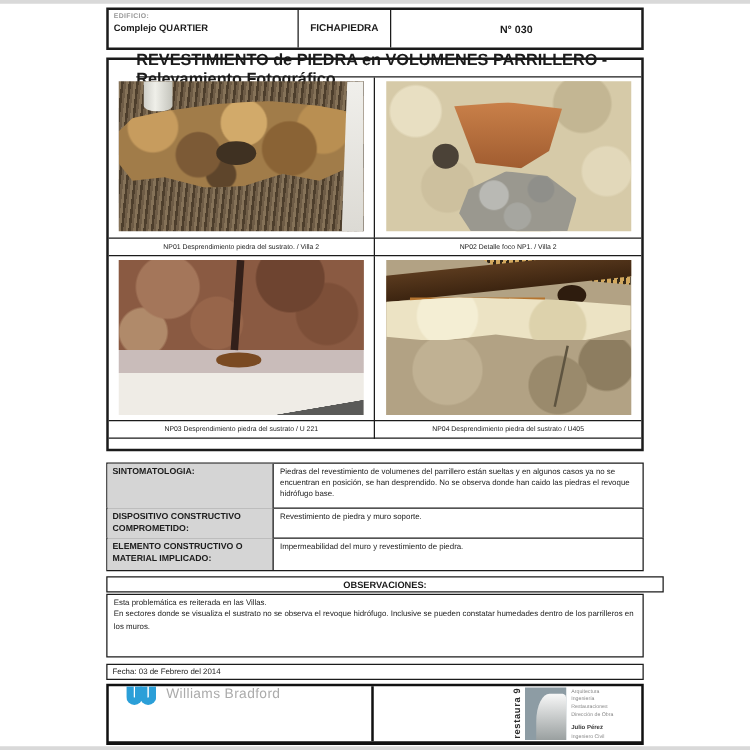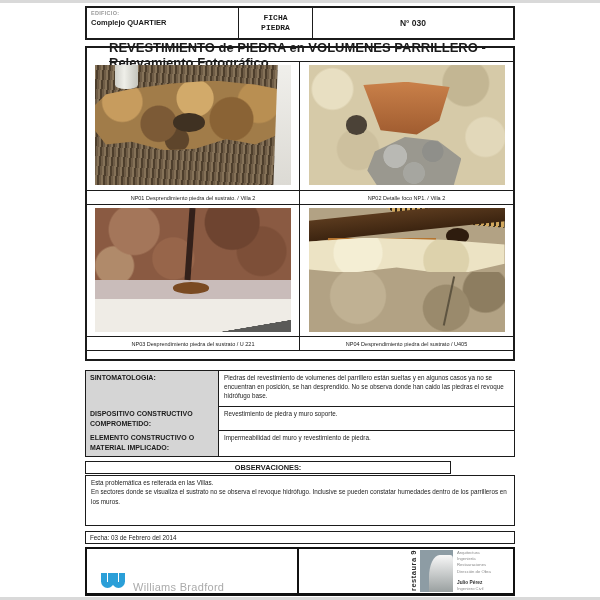--- a/index.html
+++ b/index.html
@@ -11,22 +11,22 @@
 
   
   .header-table{position:absolute;left:85px;top:6px;width:430px;height:34px;
     border:2px solid #1b1b1b;display:flex;box-sizing:border-box;background:#fff;}
   .h-cell{box-sizing:border-box;border-right:1.6px solid #1b1b1b;padding:2px 4px;overflow:hidden;}
   .h-cell:last-child{border-right:none;}
   .h-label{font-size:5.5px;color:#9a9a9a;font-weight:bold;letter-spacing:.3px;}
   .h-value{font-size:7.5px;font-weight:bold;margin-top:2px;}
   .h-edificio{width:152px;}
   .h-ubicacion{width:132px;}
-  .h-ficha{width:74px;display:flex;flex-direction:column;align-items:center;justify-content:center;
-    font-size:8px;font-weight:bold;text-align:right;line-height:1.3;font-family:Liberation Mono, monospace;}
+  .h-ficha{width:74px;display:flex;flex-direction:row;align-items:center;justify-content:center;
+    font-size:8px;font-weight:bold;text-align:right;line-height:1.3;}
   .h-numero{flex:1;display:flex;align-items:center;justify-content:center;font-size:8.5px;font-weight:bold;}
 
   
   .photo-section{position:absolute;left:85px;top:46px;width:430px;height:315px;
     border:2px solid #1b1b1b;box-sizing:border-box;background:#fff;}
   .section-title{height:13px;border-bottom:1.6px solid #1b1b1b;display:flex;align-items:center;
     justify-content:center;font-size:13px;font-weight:bold;margin-left:22px;}
   .photo-grid{display:grid;grid-template-columns:1fr 1fr;grid-template-rows:128px 15px 131px 15px 6px;}
   .pcell{box-sizing:border-box;display:flex;align-items:flex-start;justify-content:center;padding-top:3px;}
   .col-l{border-right:1.6px solid #1b1b1b;}
@@ -115,33 +115,33 @@
   .info-table{position:absolute;left:85px;top:370px;width:430px;box-sizing:border-box;}
   .info-row{display:flex;border:1.8px solid #1b1b1b;box-sizing:border-box;background:#fff;margin-bottom:-1.8px;}
   .info-label{width:133px;box-sizing:border-box;background:#d5d5d5;border-right:1.6px solid #1b1b1b;
     font-size:7px;font-weight:bold;padding:2px 4px;line-height:1.35;}
   .info-value{flex:1;font-size:6.3px;padding:2px 5px;line-height:1.45;}
   .row-sinto{height:38px;}
   .row-dispo{height:26px;}
   .row-elem{height:27px;}
 
   
-  .obs-header{position:absolute;left:85px;top:461px;width:366px;height:13px;border:1.8px solid #1b1b1b;
+  .obs-header{position:absolute;left:85px;top:461px;width:446px;height:13px;border:1.8px solid #1b1b1b;
     box-sizing:border-box;display:flex;align-items:center;justify-content:center;font-size:7.4px;font-weight:bold;background:#fff;}
   .obs-body{position:absolute;left:85px;top:475px;width:430px;height:51px;border:1.8px solid #1b1b1b;
     box-sizing:border-box;padding:2px 5px;font-size:6.3px;line-height:1.5;background:#fff;}
 
   
   .fecha-box{position:absolute;left:85px;top:531px;width:430px;height:13px;border:1.5px solid #1b1b1b;
     box-sizing:border-box;display:flex;align-items:center;padding:0 4px;font-size:6.3px;background:#fff;}
 
   
   .footer{position:absolute;left:85px;top:547px;width:430px;height:49px;border:2px solid #111;
     border-bottom:3.5px solid #111;box-sizing:border-box;display:flex;background:#fff;}
-  .f-left{width:212px;box-sizing:border-box;border-right:2px solid #111;display:flex;align-items:flex-end;padding-left:14px;}
+  .f-left{width:212px;box-sizing:border-box;border-right:2px solid #111;display:flex;align-items:flex-start;padding-left:14px;}
   .f-right{flex:1;display:flex;align-items:center;justify-content:flex-end;padding-right:6px;}
 
   .wb-logo{display:flex;align-items:flex-start;height:20px;margin-right:8px;}
   .wb-u{width:13px;height:15px;border:6px solid #2b9fd8;border-top:none;border-radius:0 0 11px 11px;box-sizing:border-box;}
   .wb-u+.wb-u{margin-left:-2px;}
   .wb-text{font-size:11px;color:#ababab;letter-spacing:.3px;}
 
   .restaura{display:flex;align-items:stretch;height:42px;}
   .rest-vert{writing-mode:vertical-rl;transform:rotate(180deg);font-size:7.5px;font-weight:bold;color:#2a2a2a;
     display:flex;align-items:center;justify-content:center;letter-spacing:.5px;margin-right:2px;}

